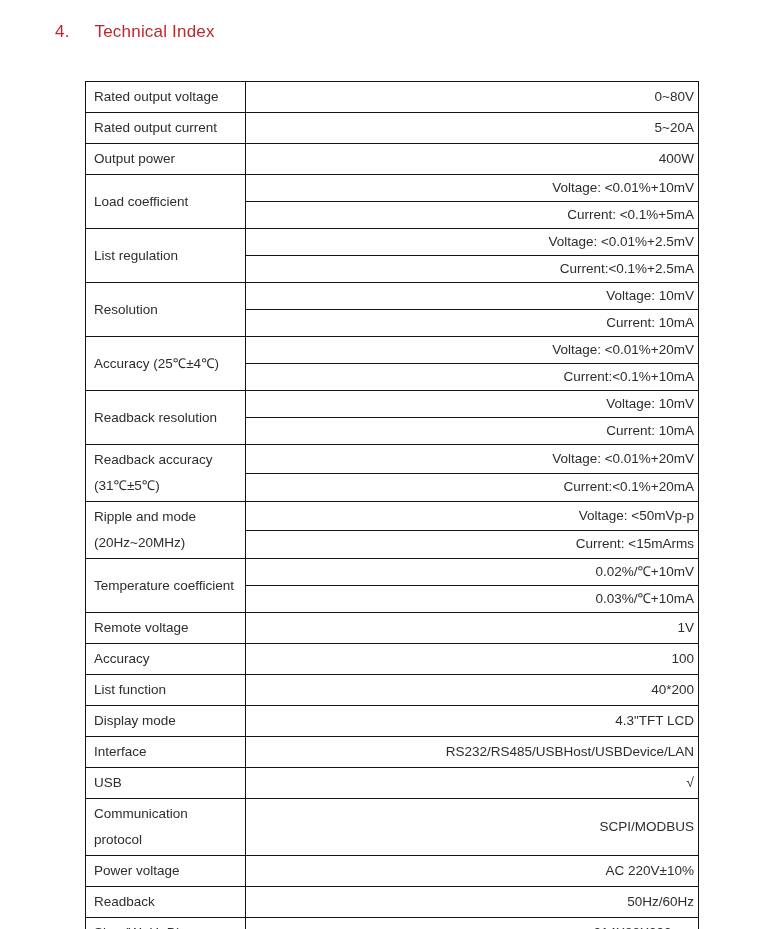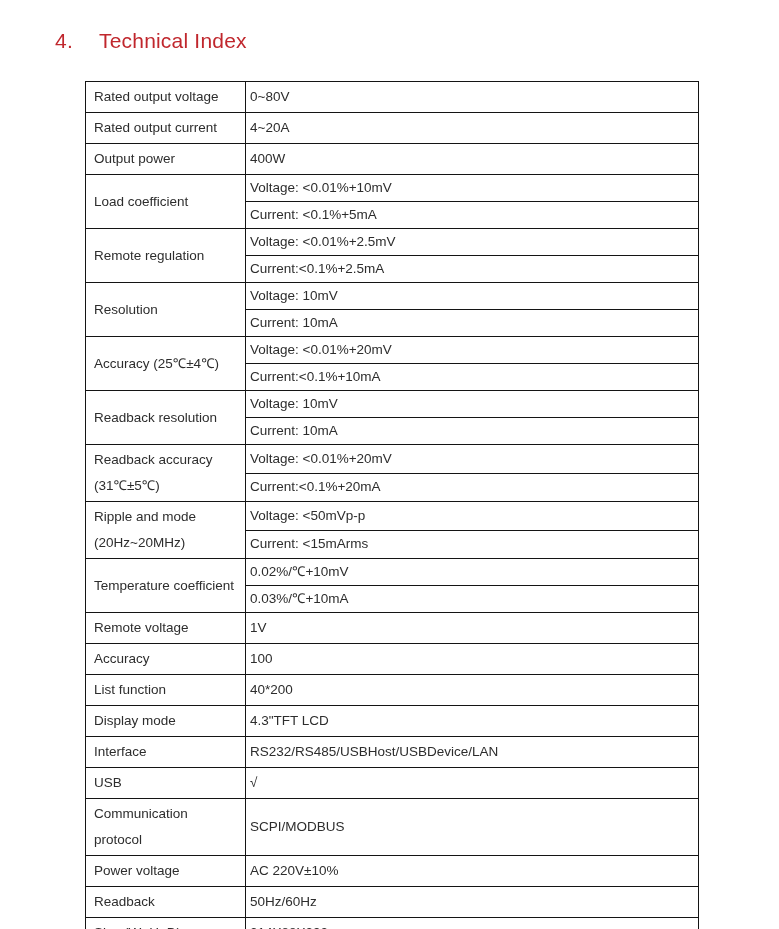--- a/index.html
+++ b/index.html
@@ -8,24 +8,23 @@
     width: 779px;
     height: 929px;
     position: relative;
     font-family: "Liberation Sans", sans-serif;
     color: #2d2d2d;
   }
   .section-title {
     position: absolute;
     left: 55px;
     top: 22px;
-    font-size: 21px;
+    font-size: 17px;
     font-weight: 500;
     letter-spacing: 0.2px;
-    margin-top: 7px;
   }
   .section-title .num { display: inline-block; }
   .section-title .txt { display: inline-block; margin-left: 20px; }
 
   table.spec {
     position: absolute;
     left: 85px;
     top: 81px;
     width: 613px;
     border-collapse: collapse;
@@ -38,21 +37,21 @@
     vertical-align: middle;
   }
   td.label {
     width: 160px;
     text-align: left;
     padding: 2px 6px 2px 8px;
     line-height: 26px;
   }
   td.value {
     width: 453px;
-    text-align: left;
+    text-align: right;
     padding: 2px 4px;
     line-height: 18px;
   }
   tr.r  { height: 27px; }  
   tr.rt { height: 53px; }  
 </style>
 </head>
 <body>
 
 <div class="section-title" style="color: rgb(192, 39, 45);">
@@ -61,37 +60,37 @@
 </div>
 
 <table class="spec">
   <tbody>
     <tr class="r">
       <td class="label">Rated output voltage</td>
       <td class="value">0~80V</td>
     </tr>
     <tr class="r">
       <td class="label">Rated output current</td>
-      <td class="value">4~20A</td>
+      <td class="value">5~20A</td>
     </tr>
     <tr class="r">
       <td class="label">Output power</td>
       <td class="value">400W</td>
     </tr>
 
     <tr class="r">
       <td class="label" rowspan="2">Load coefficient</td>
       <td class="value">Voltage: &lt;0.01%+10mV</td>
     </tr>
     <tr class="r">
       <td class="value">Current: &lt;0.1%+5mA</td>
     </tr>
 
     <tr class="r">
-      <td class="label" rowspan="2">Remote regulation</td>
+      <td class="label" rowspan="2">List regulation</td>
       <td class="value">Voltage: &lt;0.01%+2.5mV</td>
     </tr>
     <tr class="r">
       <td class="value">Current:&lt;0.1%+2.5mA</td>
     </tr>
 
     <tr class="r">
       <td class="label" rowspan="2">Resolution</td>
       <td class="value">Voltage: 10mV</td>
     </tr>

